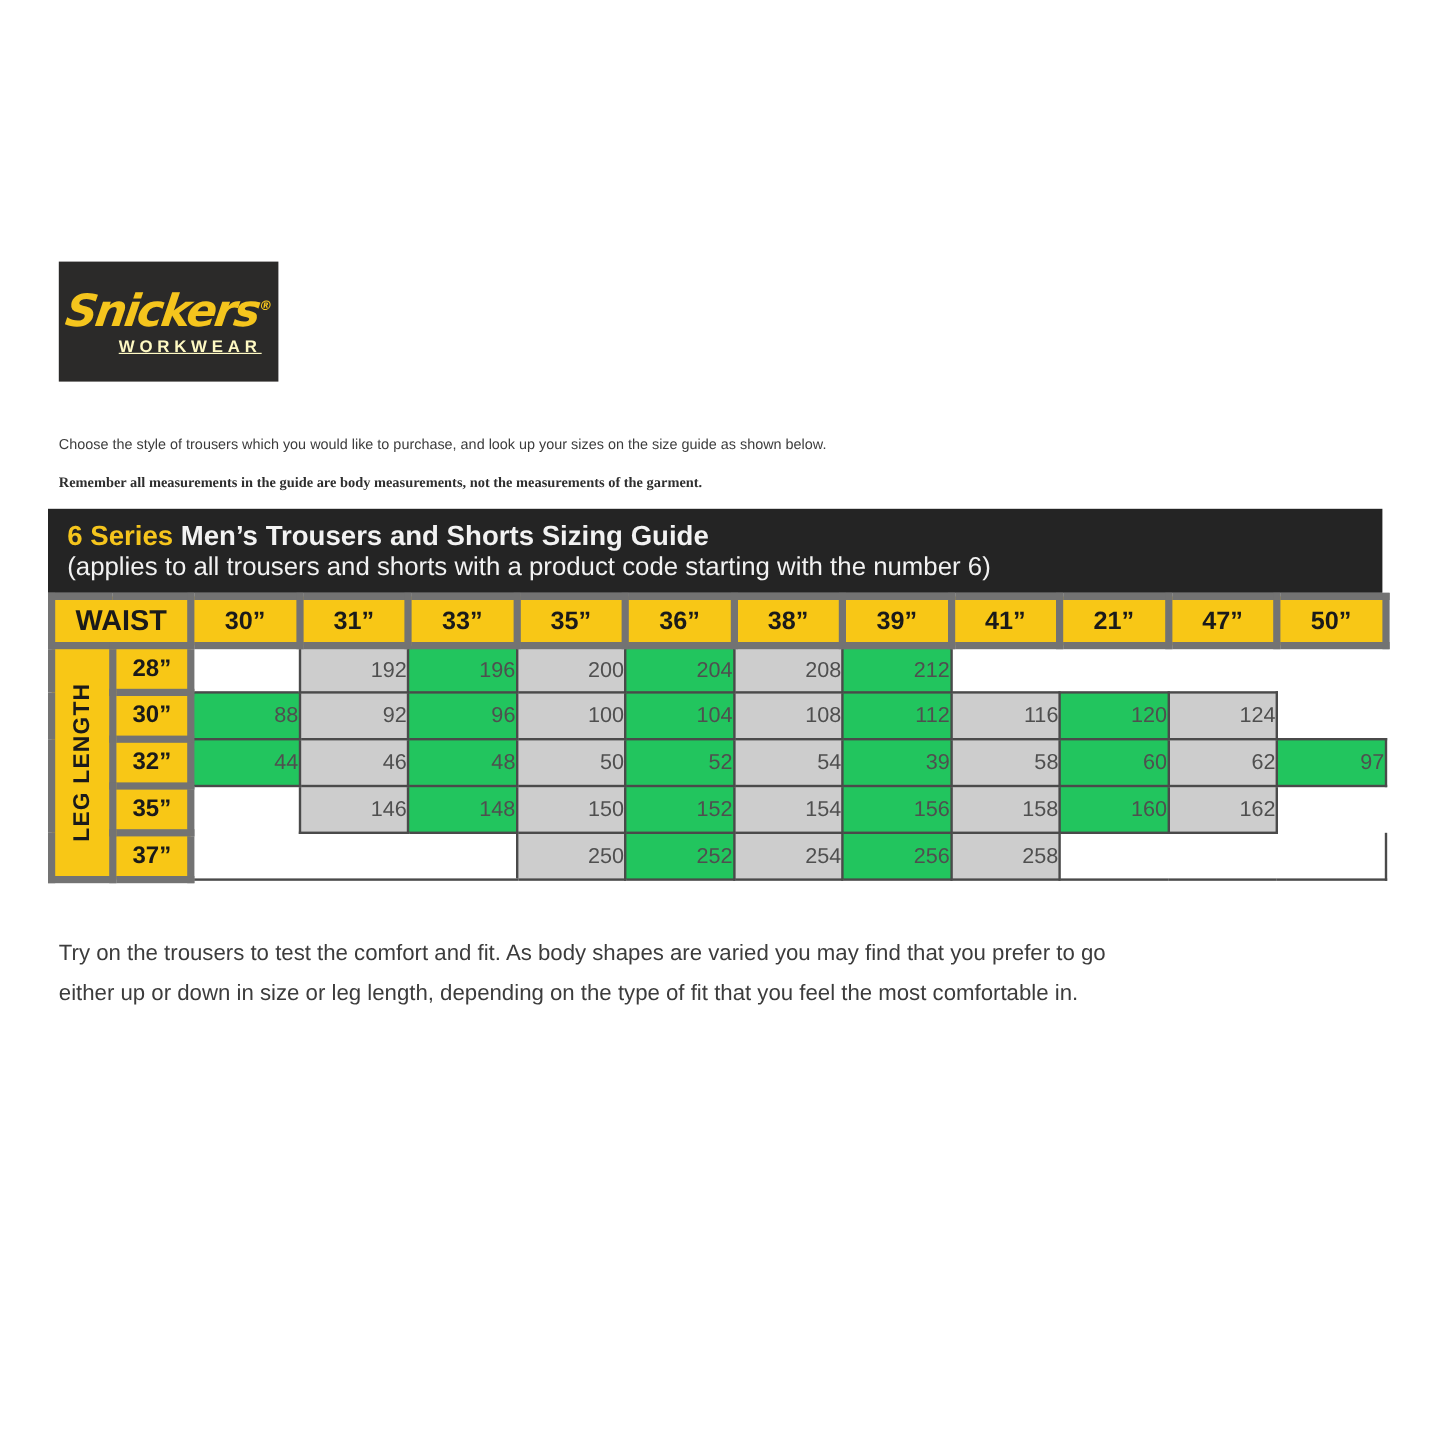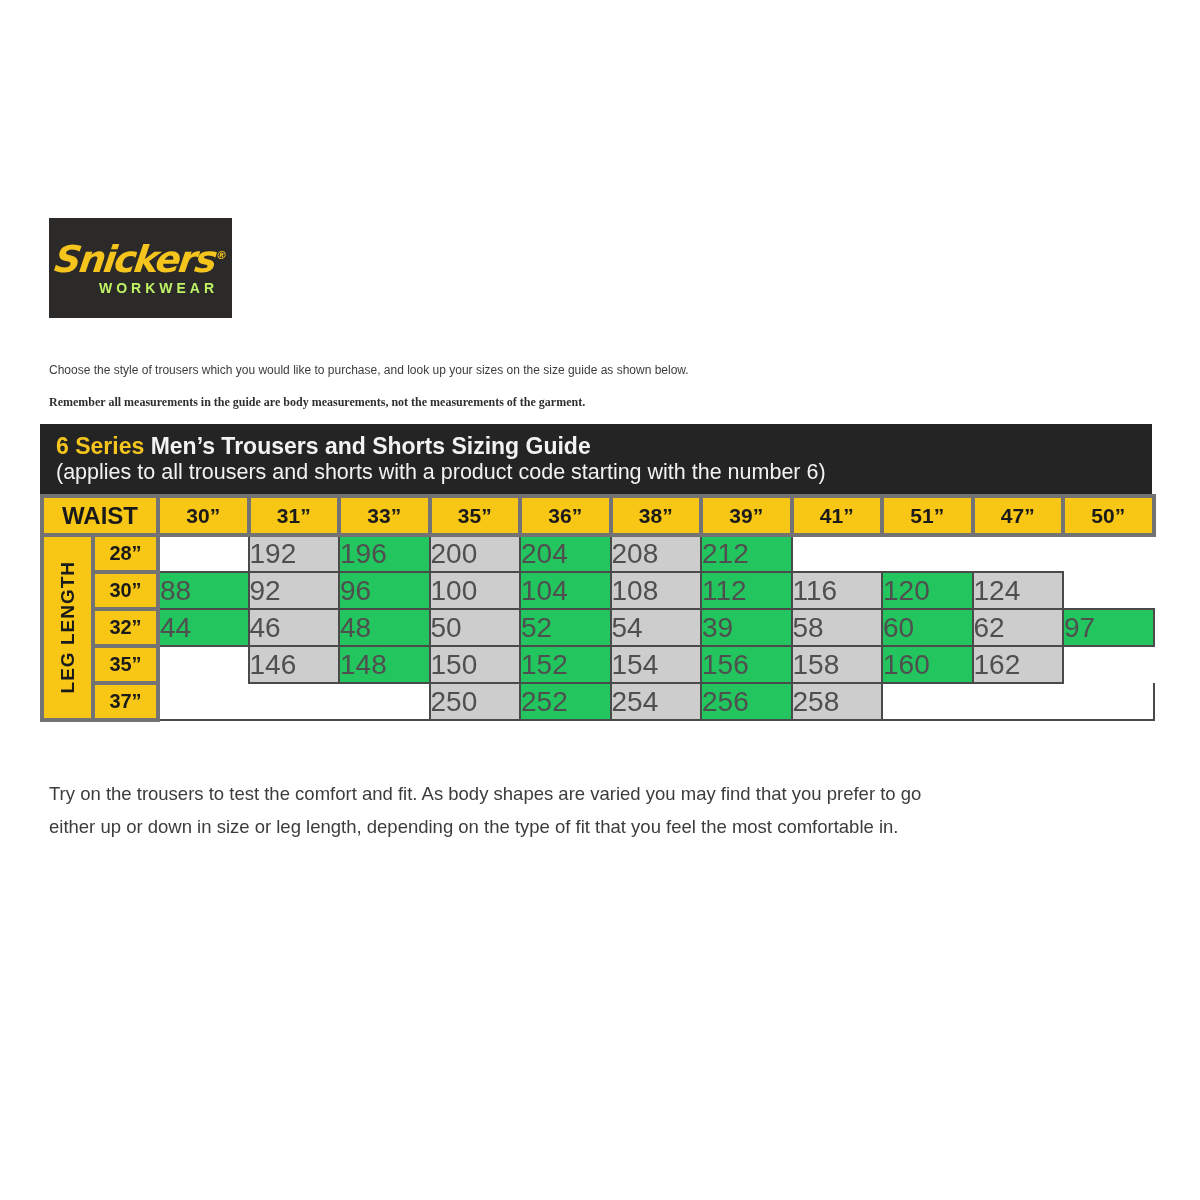--- a/index.html
+++ b/index.html
@@ -14,22 +14,22 @@
     background:#2b2a29;display:flex;flex-direction:column;
     align-items:center;justify-content:center;
   }
   .logo-brand{
     color:#f5c51d;font-family:"DejaVu Sans", sans-serif;
     font-style:italic;font-weight:bold;font-size:37px;line-height:1;
     letter-spacing:-2px;transform:skewX(-8deg);white-space:nowrap;
   }
   .logo-reg{font-size:11px;vertical-align:super;letter-spacing:0;}
   .logo-sub{
-    color:#bef264;font-weight:bold;font-size:14px;letter-spacing:4px;
-    margin-top:3px;margin-left:36px;line-height:1;
+    color:#fef9c3;font-weight:bold;font-size:14px;letter-spacing:4px;
+    margin-top:3px;margin-left:36px;line-height:1;text-decoration:underline;
   }
 
   
   .intro{position:absolute;left:49px;top:354px;font-size:12px;line-height:32px;color:#3c3c3c;}
   .intro .b2{font-weight:bold;color:#2f2f2f;font-family:Liberation Serif, serif;}
   .footnote{position:absolute;left:49px;top:777px;font-size:18.5px;line-height:33px;color:#3c3c3c;}
 
   
   .guide{position:absolute;left:40px;top:424px;width:1112px;}
   .guide-header{
@@ -41,36 +41,36 @@
   .gh2{font-size:21.5px;font-weight:normal;line-height:25px;}
 
   table.size{
     border-collapse:collapse;table-layout:fixed;width:1112px;
   }
   table.size col.strip{width:51px;}
   table.size col.leg{width:65px;}
   table.size col.d{width:90.5px;}
 
   th.waist,th.waistlabel,td.legstrip,th.leg{
-    background:#f8c716;border:4px solid #737373;color:#1a1a1a;
+    background:#f8c716;border:6px solid #737373;color:#1a1a1a;
     text-align:center;padding:0;
   }
   th.waistlabel{font-size:24px;font-weight:bold;height:35px;}
   th.waist{font-size:21px;font-weight:bold;height:35px;}
   th.leg{font-size:20px;font-weight:bold;height:33px;margin-top:20px;}
   td.legstrip{vertical-align:middle;}
   .vert{
     writing-mode:vertical-rl;transform:rotate(180deg);
     font-weight:bold;font-size:19px;letter-spacing:1px;color:#1a1a1a;
     margin:0 auto;
   }
 
   td.c{
-    border:2px solid #4a4a4a;text-align:left;height:33px;
-    font-size:28px;color:#4f4f4f;padding:0;
+    border:2px solid #4a4a4a;text-align:right;height:33px;
+    font-size:18px;color:#4f4f4f;padding:0;
   }
   td.light{background:#22c55e;}
   td.mid{background:#cdcdcd;}
   td.e{border:none;background:#ffffff;padding:0;height:33px;}
   td.e.bb{border-bottom:2px solid #4a4a4a;}
   td.e.br{border-right:2px solid #4a4a4a;}
 </style>
 </head>
 <body>
 
@@ -111,21 +111,21 @@
         <tr>
       <th class="waistlabel" colspan="2">WAIST</th>
       <th class="waist">30”</th>
       <th class="waist">31”</th>
       <th class="waist">33”</th>
       <th class="waist">35”</th>
       <th class="waist">36”</th>
       <th class="waist">38”</th>
       <th class="waist">39”</th>
       <th class="waist">41”</th>
-      <th class="waist">51”</th>
+      <th class="waist">21”</th>
       <th class="waist">47”</th>
       <th class="waist">50”</th>
     </tr>
 
     <tr>
       <td class="legstrip" rowspan="5">
             <div class="vert">LEG LENGTH</div>
           </td>
       <th class="leg">28”</th>
       <td class="e"></td>

